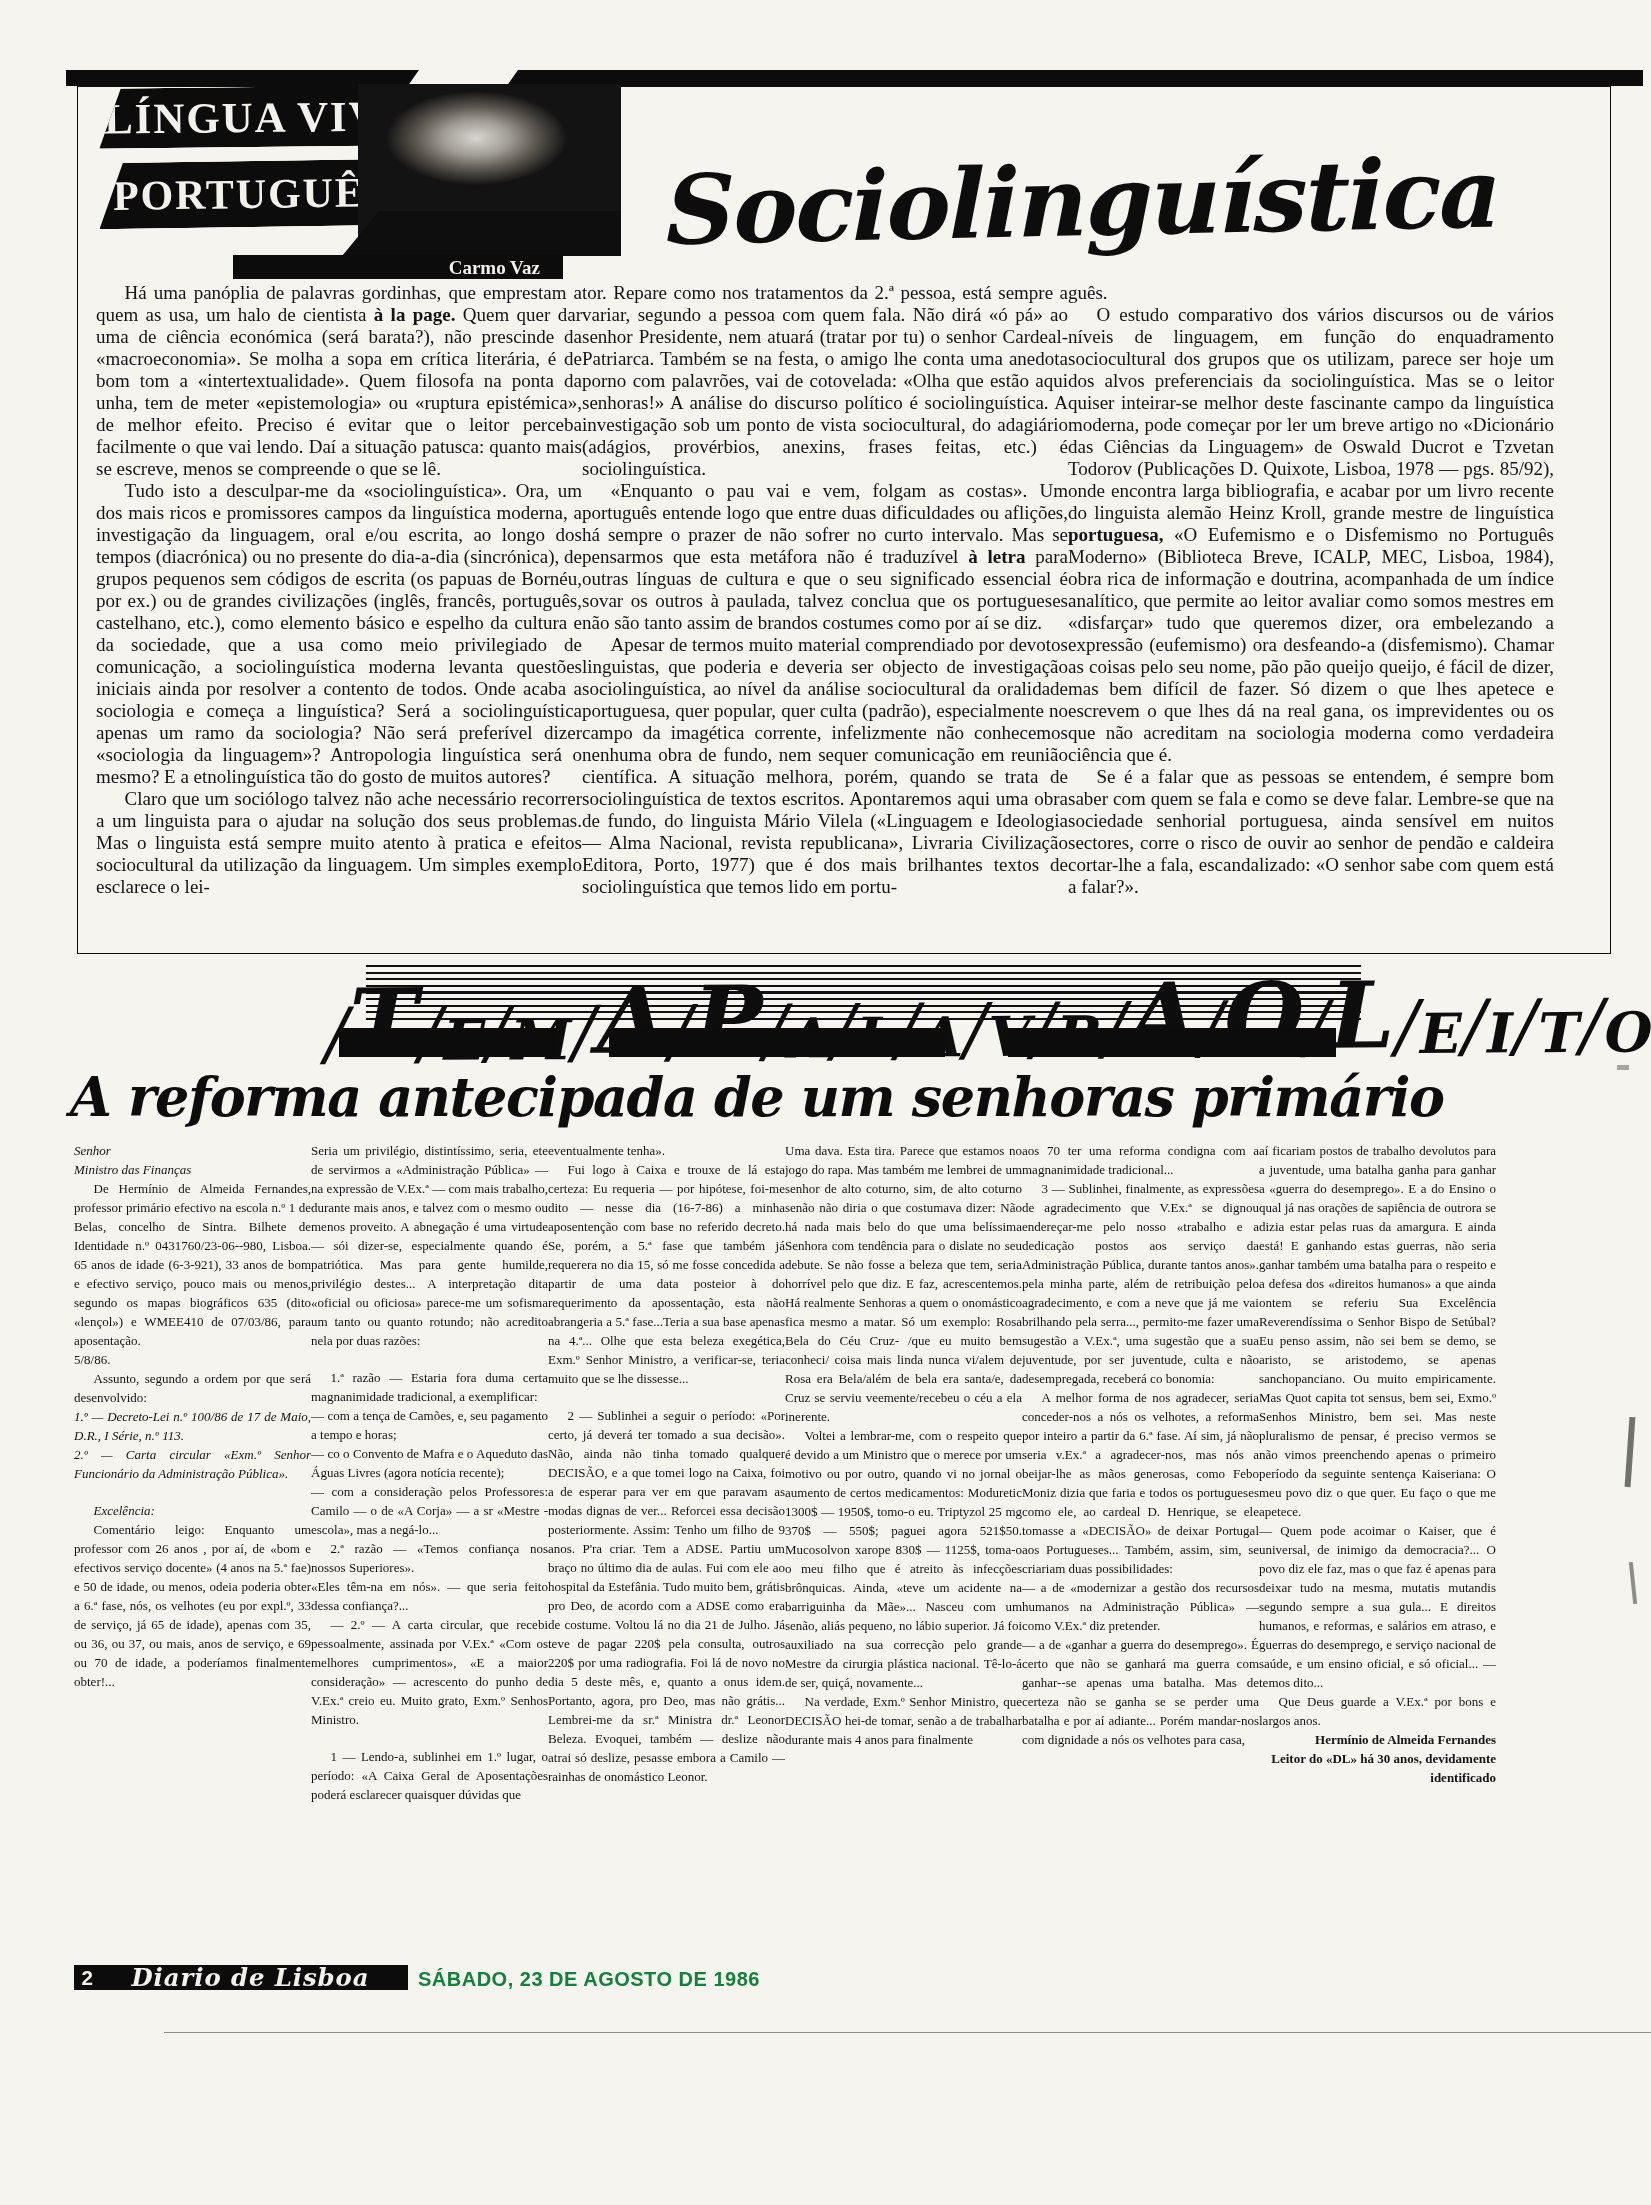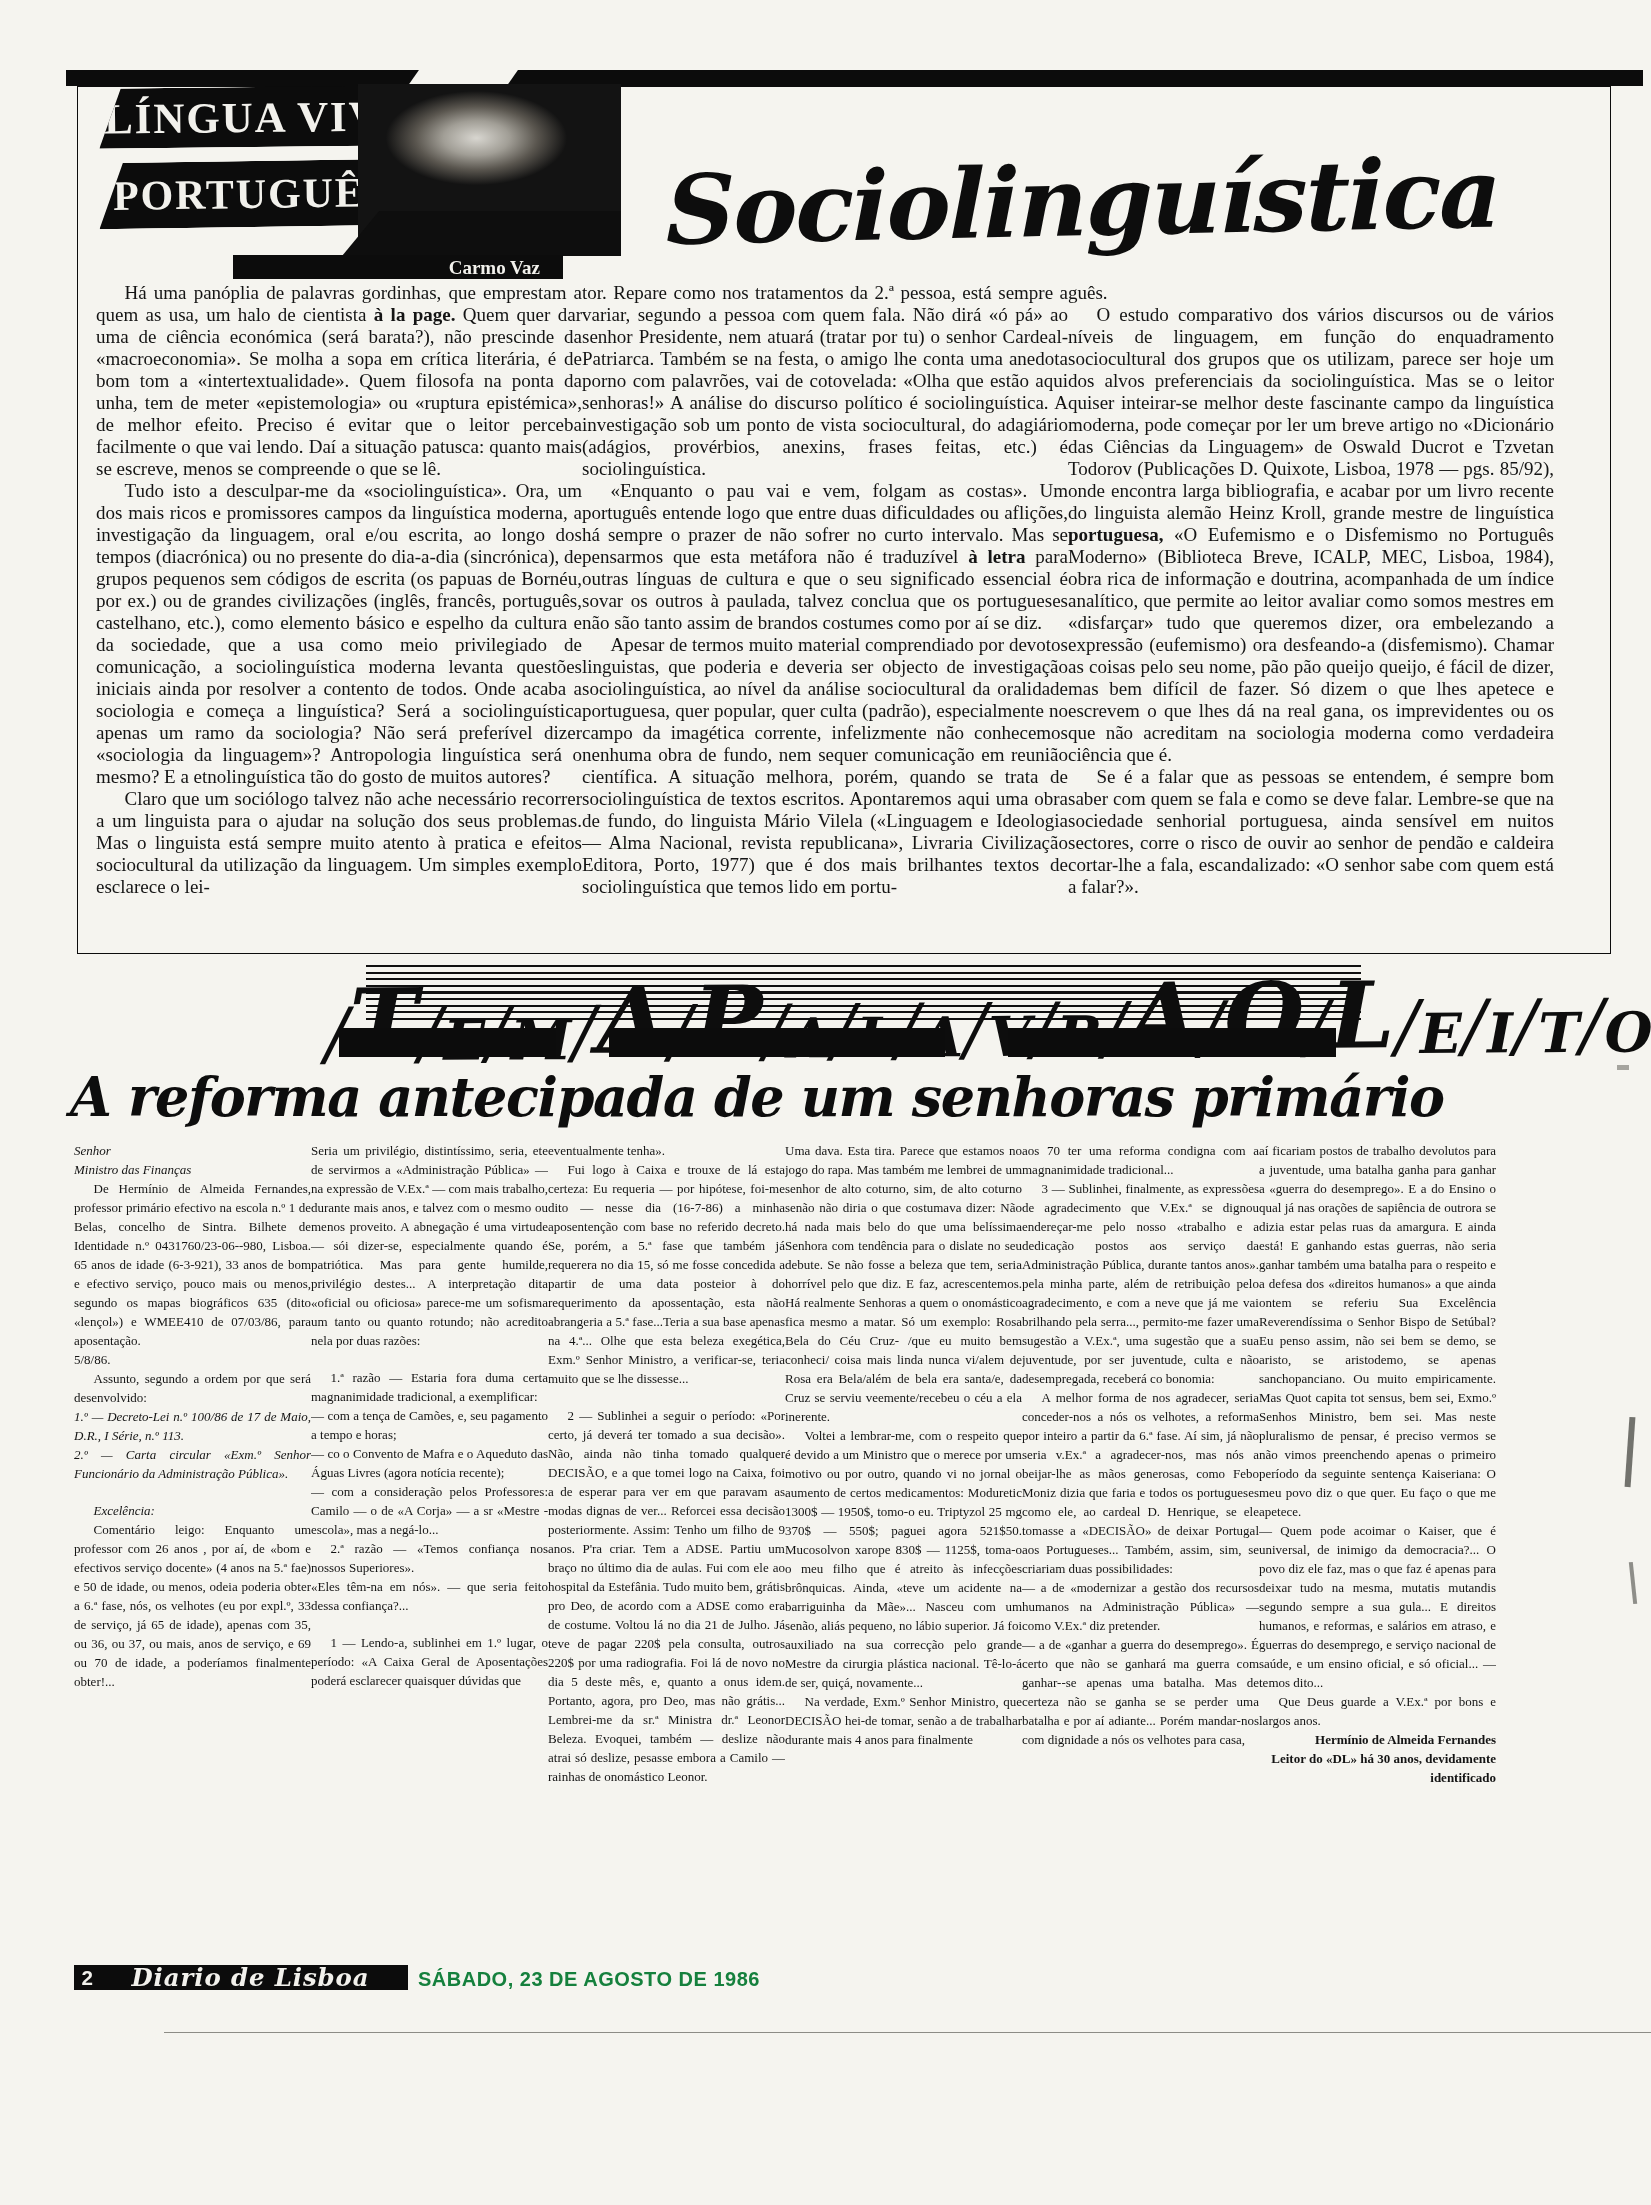--- a/index.html
+++ b/index.html
@@ -166,20 +166,21 @@
       <p class="p ">Comentário leigo: Enquanto um professor com 26 anos , por aí, de «bom e efectivos serviço docente» (4 anos na 5.ª fae) e 50 de idade, ou menos, odeia poderia obter a 6.ª fase, nós, os velhotes (eu por expl.º, 33 de serviço, já 65 de idade), apenas com 35, ou 36, ou 37, ou mais, anos de serviço, e 69 ou 70 de idade, a poderíamos finalmente obter!...</p>
     </div>
     <div class="col">
       <p class="p c">Seria um privilégio, distintíssimo, seria, ete de servirmos a «Administração Pública» — na expressão de V.Ex.ª — com mais trabalho, durante mais anos, e talvez com o mesmo ou menos proveito. A abnegação é uma virtude — sói dizer-se, especialmente quando é patriótica. Mas para gente humilde, privilégio destes... A interpretação dita «oficial ou oficiosa» parece-me um sofisma um tanto ou quanto rotundo; não acredito nela por duas razões:</p>
       <p class="p gap">1.ª razão — Estaria fora duma certa magnanimidade tradicional, a exemplificar:</p>
       <p class="p c">— com a tença de Camões, e, seu pagamento a tempo e horas;</p>
       <p class="p c">— co o Convento de Mafra e o Aqueduto das Águas Livres (agora notícia recente);</p>
       <p class="p c">— com a consideração pelos Professores: Camilo — o de «A Corja» — a sr «Mestre - escola», mas a negá-lo...</p>
       <p class="p ">2.ª razão — «Temos confiança nos nossos Superiores».</p>
       <p class="p c">«Eles têm-na em nós». — que seria feito dessa confiança?...</p>
+      <p class="p ">— 2.º — A carta circular, que recebi pessoalmente, assinada por V.Ex.ª «Com os melhores cumprimentos», «E a maior consideração» — acrescento do punho de V.Ex.ª creio eu. Muito grato, Exm.º Senhos Ministro.</p>
       <p class="p gap">1 — Lendo-a, sublinhei em 1.º lugar, o período: «A Caixa Geral de Aposentações poderá esclarecer quaisquer dúvidas que</p>
     </div>
     <div class="col">
       <p class="p c">eventualmente tenha».</p>
       <p class="p ">Fui logo à Caixa e trouxe de lá esta certeza: Eu requeria — por hipótese, foi-me dito — nesse dia (16-7-86) a minha aposentenção com base no referido decreto. Se, porém, a 5.ª fase que também já requerera no dia 15, só me fosse concedida a partir de uma data posteior à do requerimento da apossentação, esta não abrangeria a 5.ª fase...Teria a sua base apenas na 4.ª... Olhe que esta beleza exegética, Exm.º Senhor Ministro, a verificar-se, teria muito que se lhe dissesse...</p>
       <p class="p gap">2 — Sublinhei a seguir o período: «Por certo, já deverá ter tomado a sua decisão». Não, ainda não tinha tomado qualquer DECISÃO, e a que tomei logo na Caixa, foi a de esperar para ver em que paravam as modas dignas de ver... Reforcei essa decisão posteriormente. Assim: Tenho um filho de 9 anos. P'ra criar. Tem a ADSE. Partiu um braço no último dia de aulas. Fui com ele ao hospital da Estefânia. Tudo muito bem, grátis pro Deo, de acordo com a ADSE como era de costume. Voltou lá no dia 21 de Julho. Já teve de pagar 220$ pela consulta, outros 220$ por uma radiografia. Foi lá de novo no dia 5 deste mês, e, quanto a onus idem. Portanto, agora, pro Deo, mas não grátis... Lembrei-me da sr.ª Ministra dr.ª Leonor Beleza. Evoquei, também — deslize não atrai só deslize, pesasse embora a Camilo — rainhas de onomástico Leonor.</p>
     </div>
     <div class="col">
       <p class="p c">Uma dava. Esta tira. Parece que estamos no jogo do rapa. Mas também me lembrei de um senhor de alto coturno, sim, de alto coturno senão não diria o que costumava dizer: Não há nada mais belo do que uma belíssima Senhora com tendência para o dislate no seu debute. Se não fosse a beleza que tem, seria horrível pelo que diz. E faz, acrescentemos. Há realmente Senhoras a quem o onomástico fica mesmo a matar. Só um exemplo: Rosa Bela do Céu Cruz- /que eu muito bem conheci/ coisa mais linda nunca vi/alem de Rosa era Bela/além de bela era santa/e, da Cruz se serviu veemente/recebeu o céu a ela inerente.</p>
       <p class="p ">Voltei a lembrar-me, com o respeito que é devido a um Ministro que o merece por um motivo ou por outro, quando vi no jornal o aumento de certos medicamentos: Moduretic 1300$ — 1950$, tomo-o eu. Triptyzol 25 mg 370$ — 550$; paguei agora 521$50. Mucosolvon xarope 830$ — 1125$, toma-o o meu filho que é atreito às infecções brônquicas. Ainda, «teve um acidente na barriguinha da Mãe»... Nasceu com um senão, aliás pequeno, no lábio superior. Já foi auxiliado na sua correcção pelo grande Mestre da cirurgia plástica nacional. Tê-lo-á de ser, quiçá, novamente...</p>

